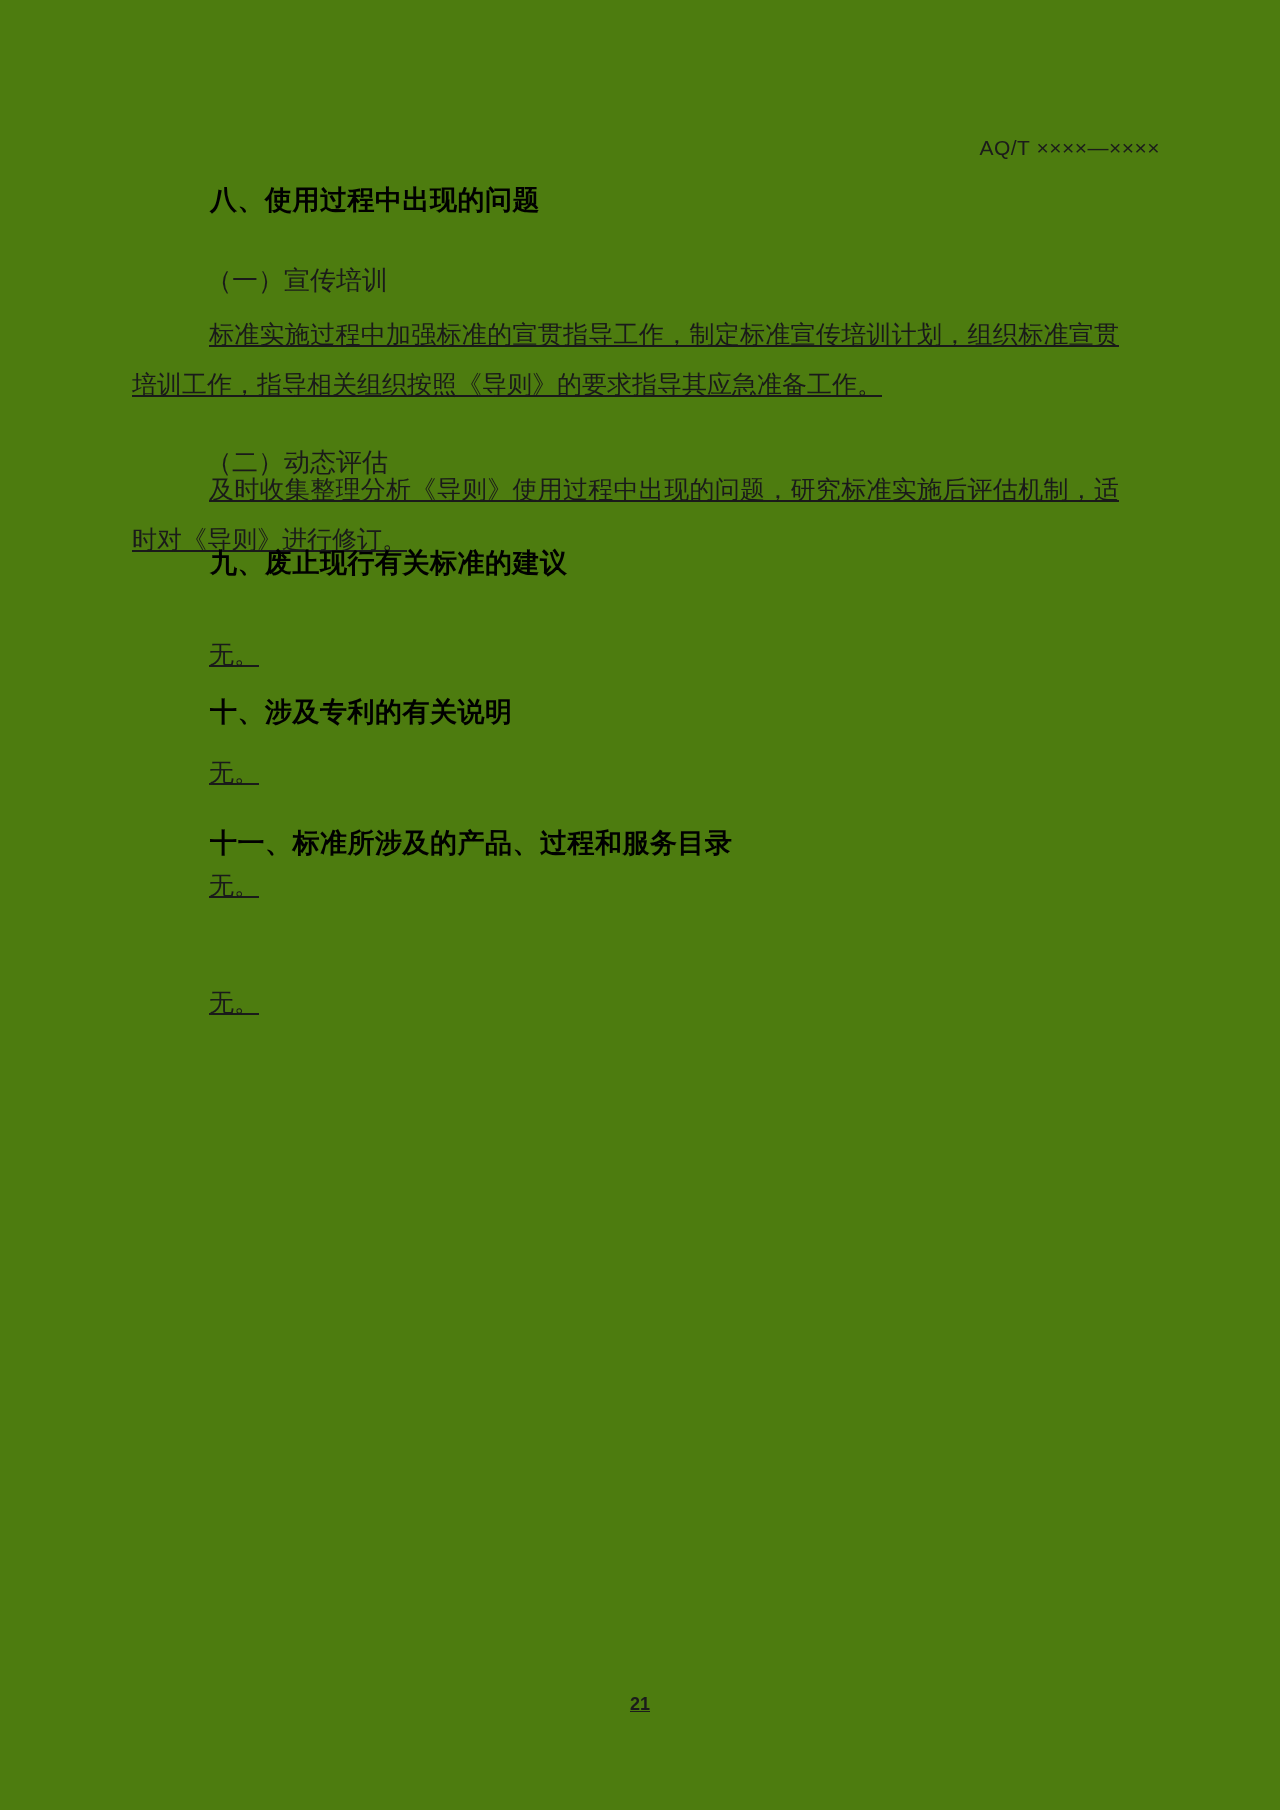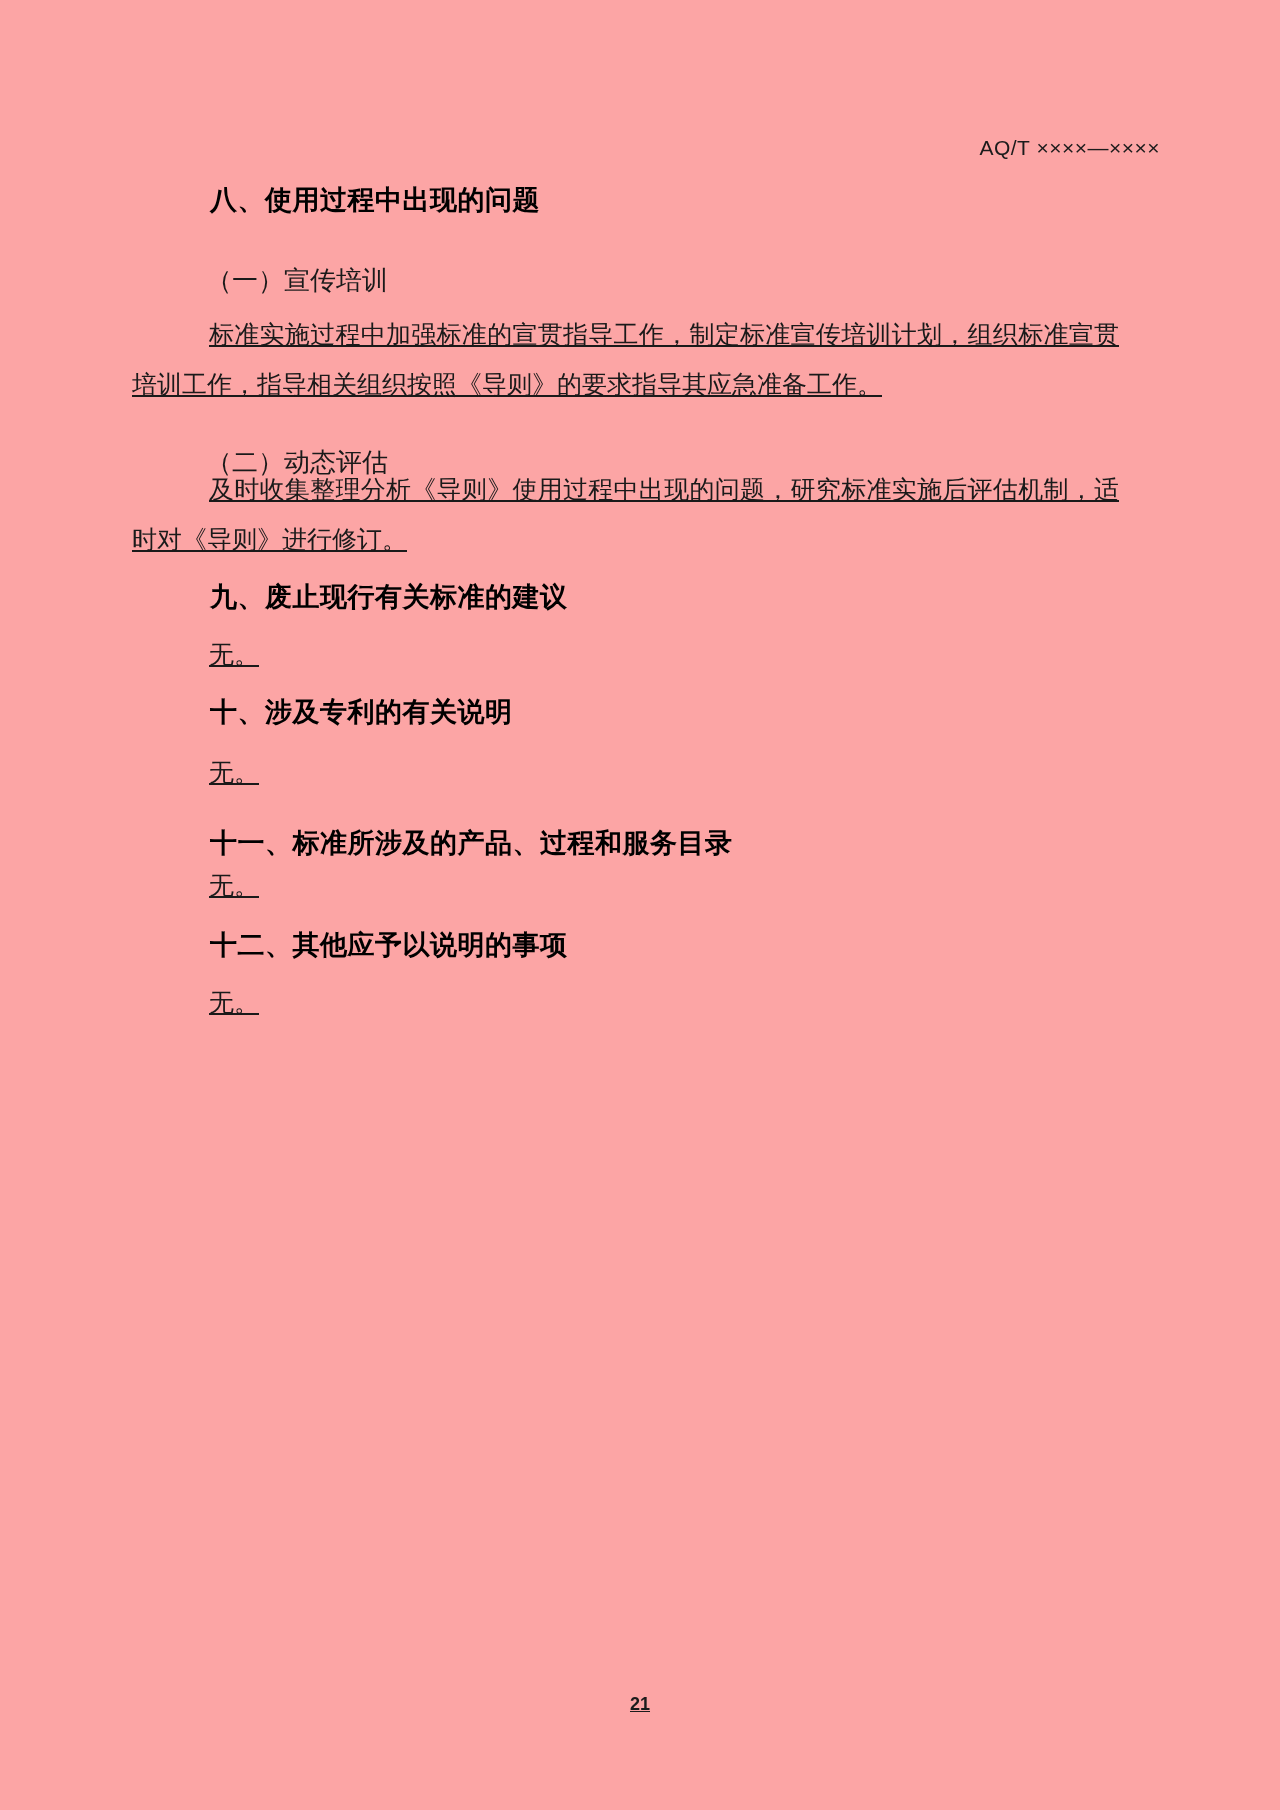--- a/index.html
+++ b/index.html
@@ -4,21 +4,21 @@
 <style>
   html, body {
     margin: 0;
     padding: 0;
     background: #ffffff;
   }
   .page {
     position: relative;
     width: 1280px;
     height: 1810px;
-    background: #fca5a5;
+    background: #4d7c0f;
     overflow: hidden;
     font-family: "Liberation Serif", "DejaVu Serif", serif;
     color: #1a1a1a;
   }
   
   .header-number {
     position: absolute;
     top: 136px;
     right: 120px;
     font-family: "Liberation Sans", "DejaVu Sans", sans-serif;
@@ -82,21 +82,21 @@
     font-size: 18px;
     color: #1b1b1b;
     text-decoration: underline;
   }
   
   .pos-s0  { top: 184px; }
   .pos-s1  { top: 264px; }
   .pos-s2  { top: 310px; }
   .pos-s3  { top: 422px; margin-top: 24px; }
   .pos-s4  { top: 465px; }
-  .pos-s5  { top: 581px; }
+  .pos-s5  { top: 547px; }
   .pos-s6  { top: 630px; }
   .pos-s7  { top: 696px; }
   .pos-s8  { top: 748px; }
   .pos-s9  { top: 827px; }
   .pos-s10 { top: 861px; }
   .pos-s11 { top: 929px; }
   .pos-s12 { top: 978px; }
 </style>
 </head>
 <body>
@@ -120,19 +120,18 @@
   <p class="para para-none pos-s6">无。</p>
 
   <h1 class="h1 pos-s7">十、涉及专利的有关说明</h1>
 
   <p class="para para-none pos-s8">无。</p>
 
   <h1 class="h1 pos-s9">十一、标准所涉及的产品、过程和服务目录</h1>
 
   <p class="para para-none pos-s10">无。</p>
 
-  <h1 class="h1 pos-s11">十二、其他应予以说明的事项</h1>
 
   <p class="para para-none pos-s12">无。</p>
 
   <div class="footer-page">21</div>
 
 </div>
 
 </body></html>

